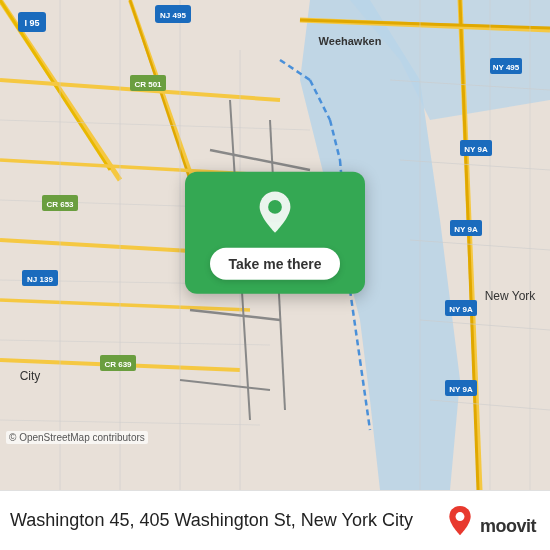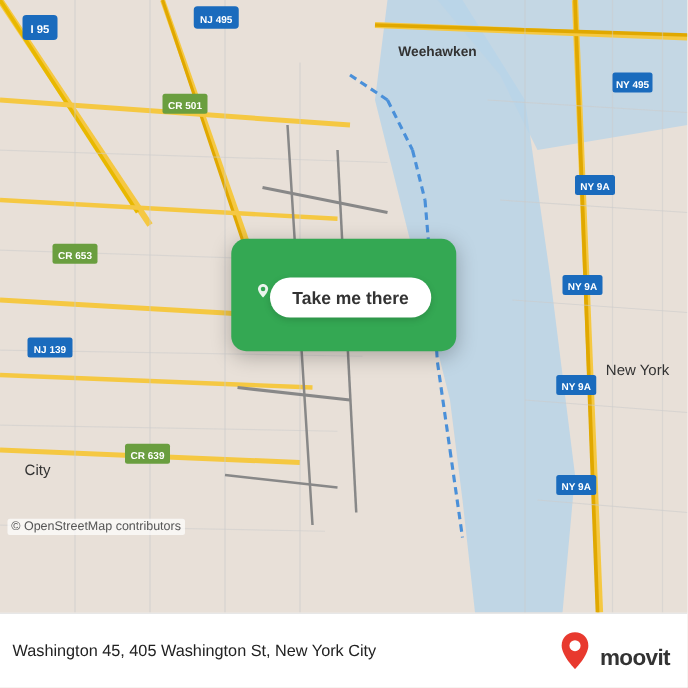--- a/index.html
+++ b/index.html
@@ -30,21 +30,21 @@
     
     #action-card {
       position: absolute;
       top: 50%;
       left: 50%;
       transform: translate(-50%, -60%);
       width: 180px;
       background: #34a853;
       border-radius: 12px;
       display: flex;
-      flex-direction: row;
+      flex-direction: column;
       align-items: center;
       padding: 18px 20px 14px 20px;
       box-shadow: 0 4px 16px rgba(0,0,0,0.25);
       z-index: 10;
     }
 
     #pin-icon {
       width: 48px;
       height: 48px;
       margin-bottom: 10px;
@@ -59,21 +59,21 @@
       font-size: 14px;
       font-weight: 600;
       cursor: pointer;
       white-space: nowrap;
       box-shadow: 0 2px 6px rgba(0,0,0,0.15);
     }
 
     
     #copyright {
       position: absolute;
-      bottom: 62px;
+      bottom: 46px;
       left: 6px;
       font-size: 10px;
       color: #555;
       background: rgba(255,255,255,0.7);
       padding: 1px 3px;
       border-radius: 2px;
     }
 
     
     #bottom-bar {
@@ -81,21 +81,21 @@
       height: 60px;
       background: white;
       display: flex;
       align-items: center;
       justify-content: space-between;
       padding: 0 14px 0 10px;
       border-top: 1px solid #e0e0e0;
     }
 
     #location-text {
-      font-size: 13px;
+      font-size: 18px;
       color: #222;
       font-weight: 500;
     }
 
     #moovit-logo {
       display: flex;
       align-items: flex-end;
       gap: 6px;
     }
 

